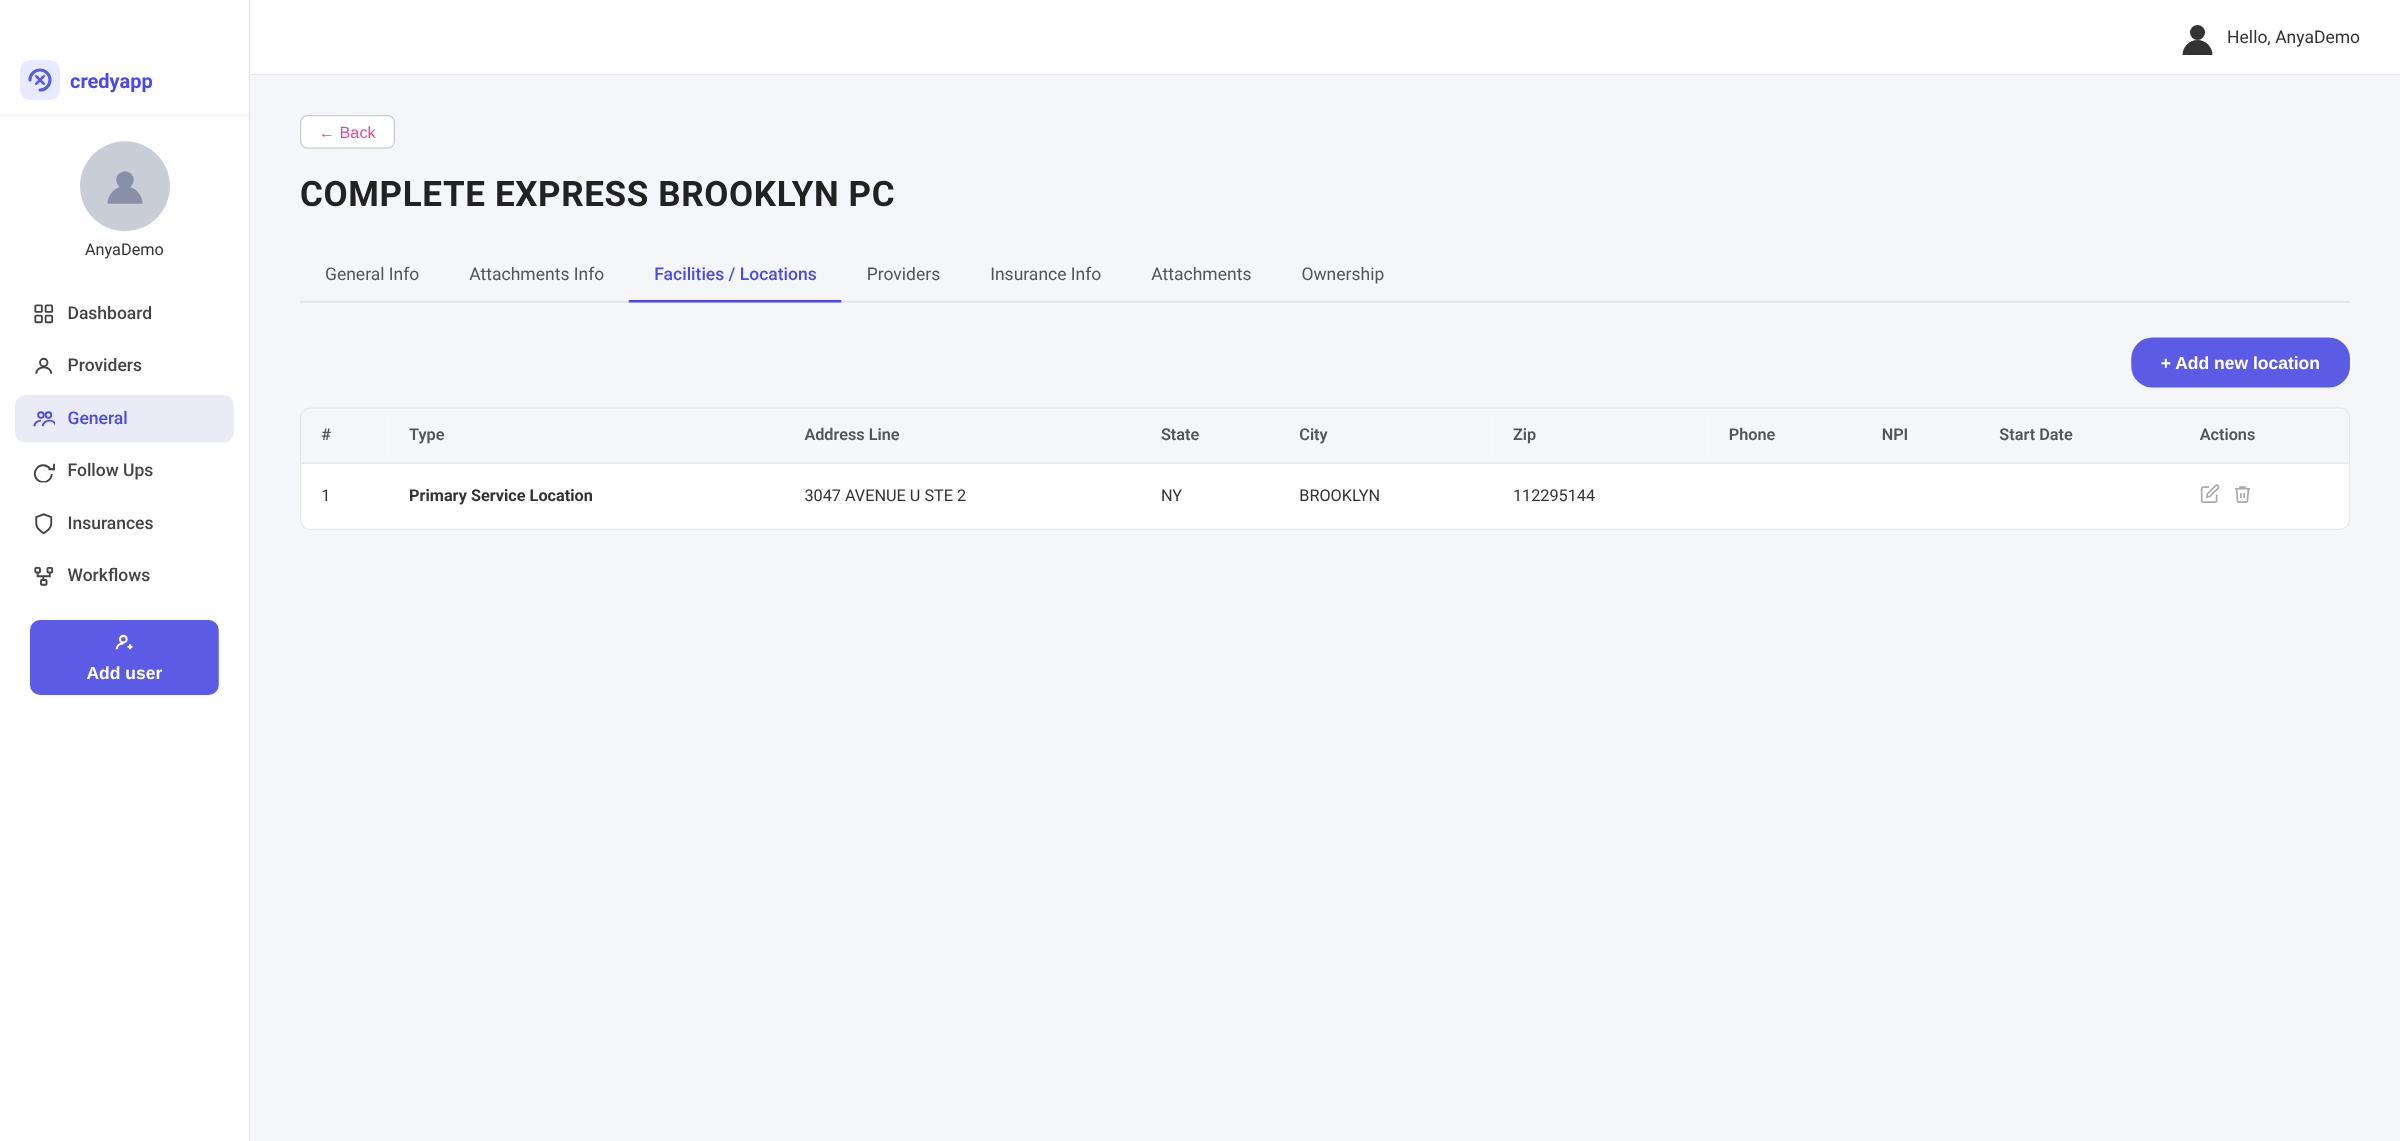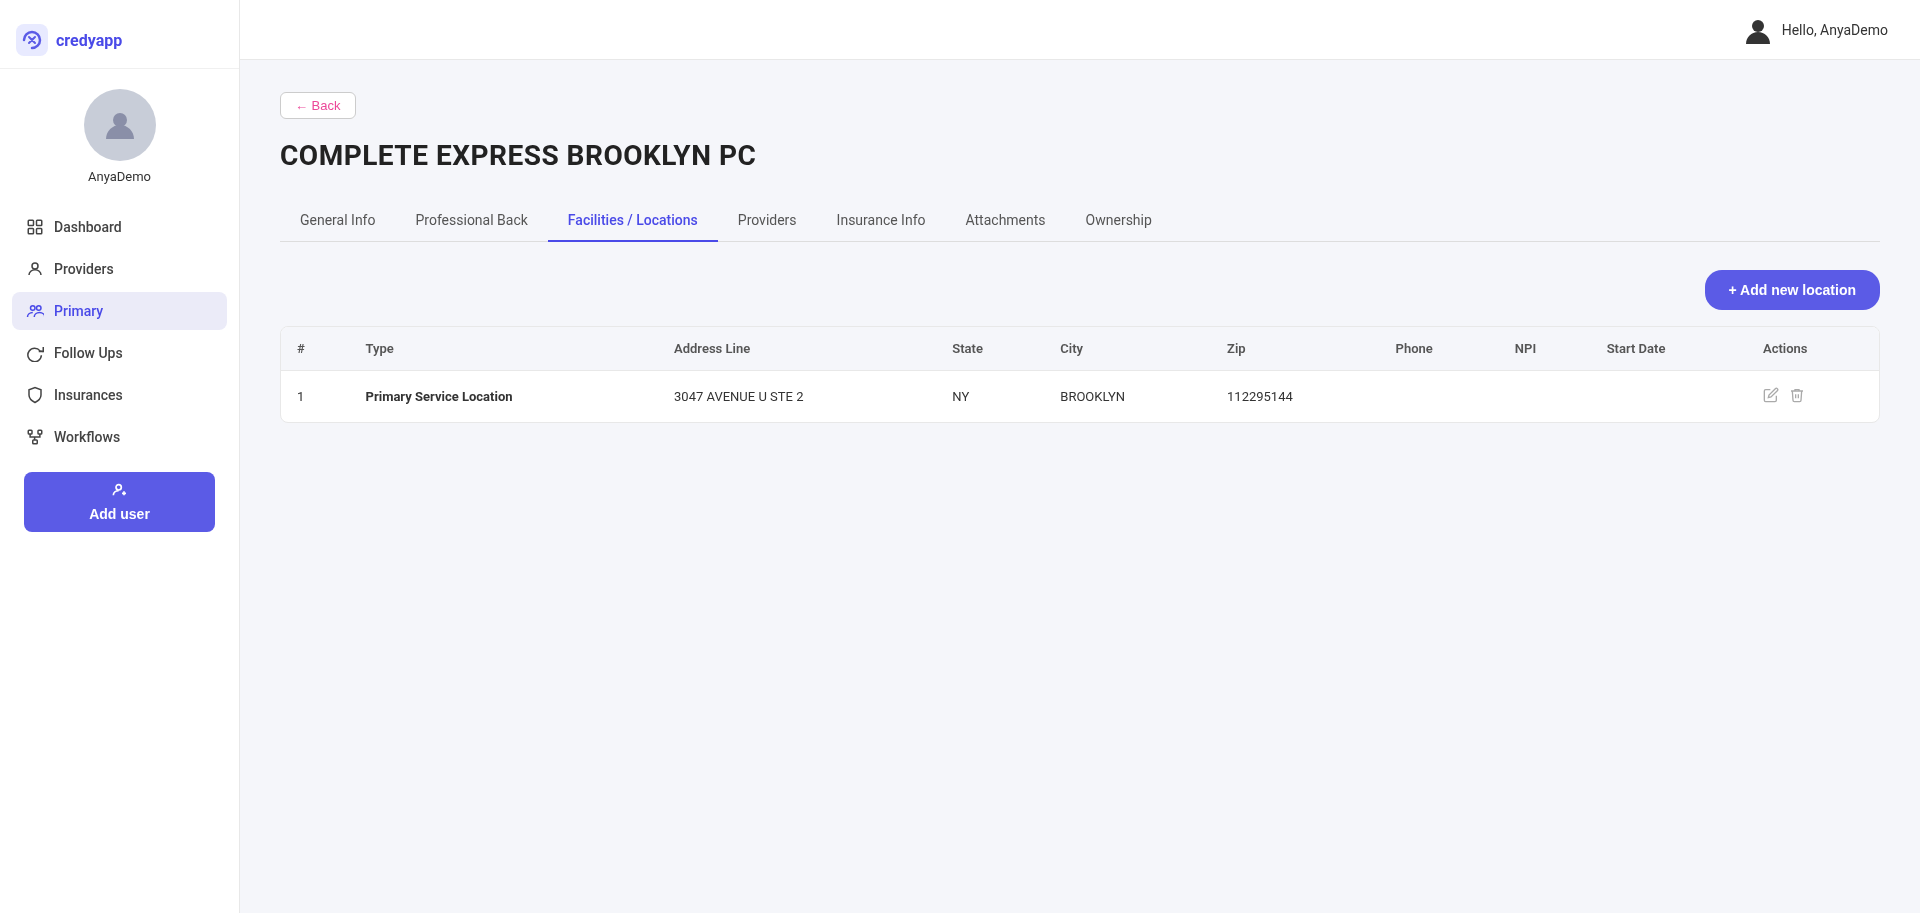--- a/index.html
+++ b/index.html
@@ -1,25 +1,25 @@
 <!DOCTYPE html>
 <html><head>
   <meta charset="utf-8">
   <style>
     * { box-sizing: border-box; margin: 0; padding: 0; }
     body { font-family: -apple-system, BlinkMacSystemFont, 'Segoe UI', Roboto, sans-serif; background: #f5f6fa; display: flex; height: 100vh; overflow: hidden; }
 
     
     .sidebar {
-      width: 240px;
+      width: 200px;
       background: #fff;
       display: flex;
       flex-direction: column;
       align-items: center;
-      padding: 12px 0;
+      padding: 36px 0;
       border-right: 1px solid #e8e8e8;
       flex-shrink: 0;
     }
     .sidebar-avatar {
       width: 72px; height: 72px;
       border-radius: 50%;
       background: #c8cdd8;
       display: flex; align-items: center; justify-content: center;
       margin-bottom: 8px;
     }
@@ -181,21 +181,21 @@
       </svg>
       <span>Providers</span>
     </div>
     <div class="nav-item active">
       <svg viewBox="0 0 24 24" fill="none" stroke="currentColor" stroke-width="2">
         <circle cx="9" cy="8" r="3"></circle>
           <circle cx="17" cy="8" r="3"></circle>
         <path d="M2 20c0-3.3 3.1-6 7-6"></path>
           <path d="M11 20c0-3.3 3.1-6 7-6s7 2.7 7 6"></path>
       </svg>
-      <span>Primary</span>
+      <span>General</span>
     </div>
     <div class="nav-item">
       <svg viewBox="0 0 24 24" fill="none" stroke="currentColor" stroke-width="2">
         <polyline points="23 4 23 10 17 10"></polyline>
           <path d="M20.5 15a9 9 0 1 1-1.8-5.8L23 10"></path>
       </svg>
       <span>Follow Ups</span>
     </div>
     <div class="nav-item">
       <svg viewBox="0 0 24 24" fill="none" stroke="currentColor" stroke-width="2">
@@ -242,21 +242,21 @@
     </button>
 
     <div class="page-title">COMPLETE EXPRESS BROOKLYN PC</div>
 
     
     <div class="tabs">
       <div class="tab">
         <span>General Info</span>
       </div>
       <div class="tab">
-        <span>Professional Back</span>
+        <span>Attachments Info</span>
       </div>
       <div class="tab active">
         <span>Facilities / Locations</span>
       </div>
       <div class="tab">
         <span>Providers</span>
       </div>
       <div class="tab">
         <span>Insurance Info</span>
       </div>

